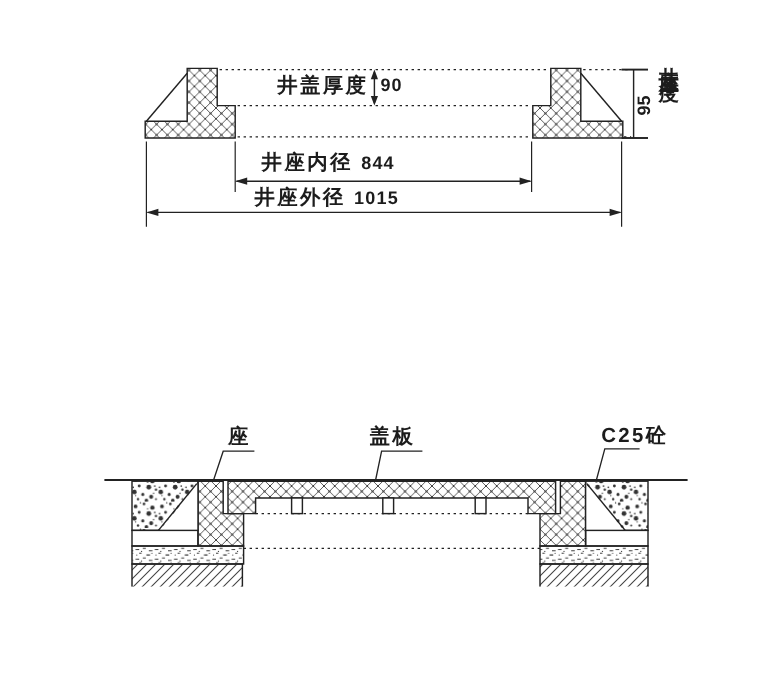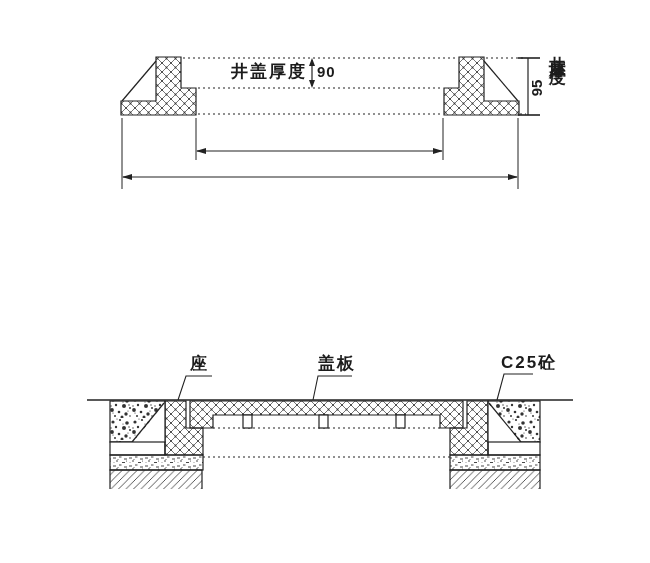--- a/index.html
+++ b/index.html
@@ -164,23 +164,29 @@
 
       <polyline points="212,376 186,376 178,400" stroke-width="1.1"></polyline>
       <polyline points="352,376 318,376 313,400" stroke-width="1.1"></polyline>
       <polyline points="533,374 504,374 497,400" stroke-width="1.1"></polyline>
     </g>
   </svg>
 
   <div class="lbl" style="left:231px;top:63px;">井盖厚度</div>
   <div class="lbl num" style="left:317px;top:64px;">90</div>
 
+  <div class="lbl dimpair" style="left:218px;top:127px;">
+    <span>井座内径</span><span class="num">844</span>
+  </div>
 
+  <div class="lbl dimpair" style="left:212px;top:156px;">
+    <span>井座外径</span><span class="num">1015</span>
+  </div>
 
   <div class="lbl num rot90" style="left:529px;top:80px;">95</div>
 
   <div class="lbl vtext" style="left:548px;top:42px;">井座厚度</div>
 
   <div class="lbl" style="left:190px;top:355px;">座</div>
-  <div class="lbl" style="left:318px;top:355px;">盖板</div>
+  <div class="lbl" style="left:308px;top:355px;">盖板</div>
   <div class="lbl" style="left:501px;top:354px;text-align:center;">C25砼</div>
 
 </div>
 
 </body></html>

